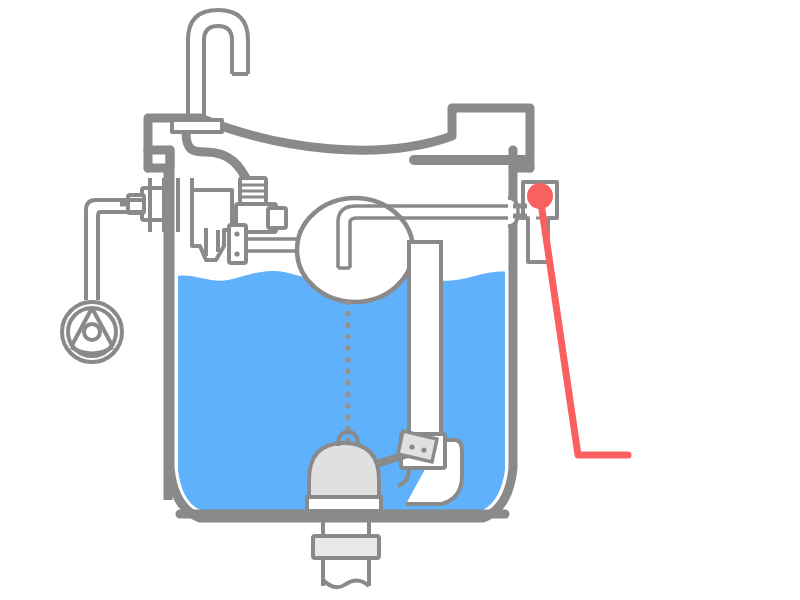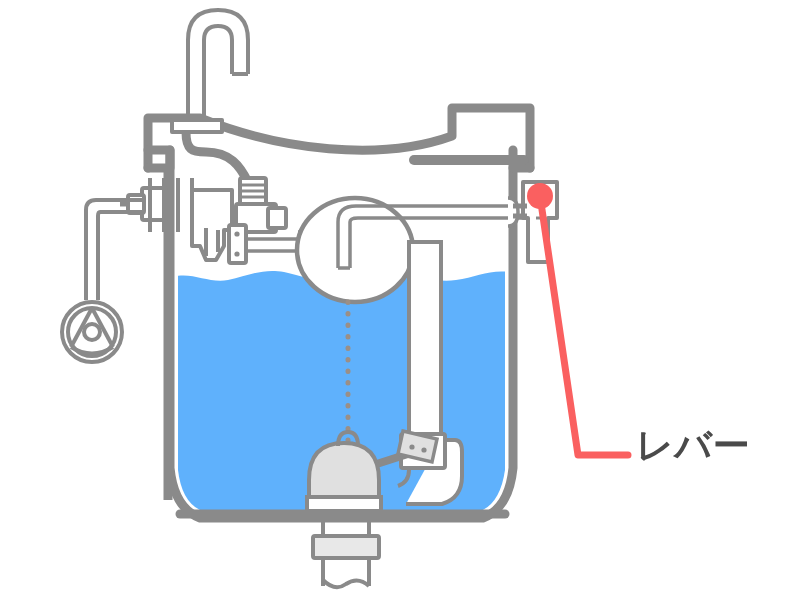--- a/index.html
+++ b/index.html
@@ -234,15 +234,14 @@
       <path d="M513,216 L527,216" fill="none" stroke="#8a8a8a" stroke-width="5"></path>
     </g>
 
     <g id="layer-callout">
       <path d="M540,196 L578,455 L628,455" fill="none" stroke="#fa6060" stroke-width="7" stroke-linecap="round" stroke-linejoin="round"></path>
       <circle cx="540" cy="196" r="13" fill="#fa6060"></circle>
     </g>
 
   </svg>
 
-  <div class="callout-text">レバー</div>
 
 </div>
 
 </body></html>

